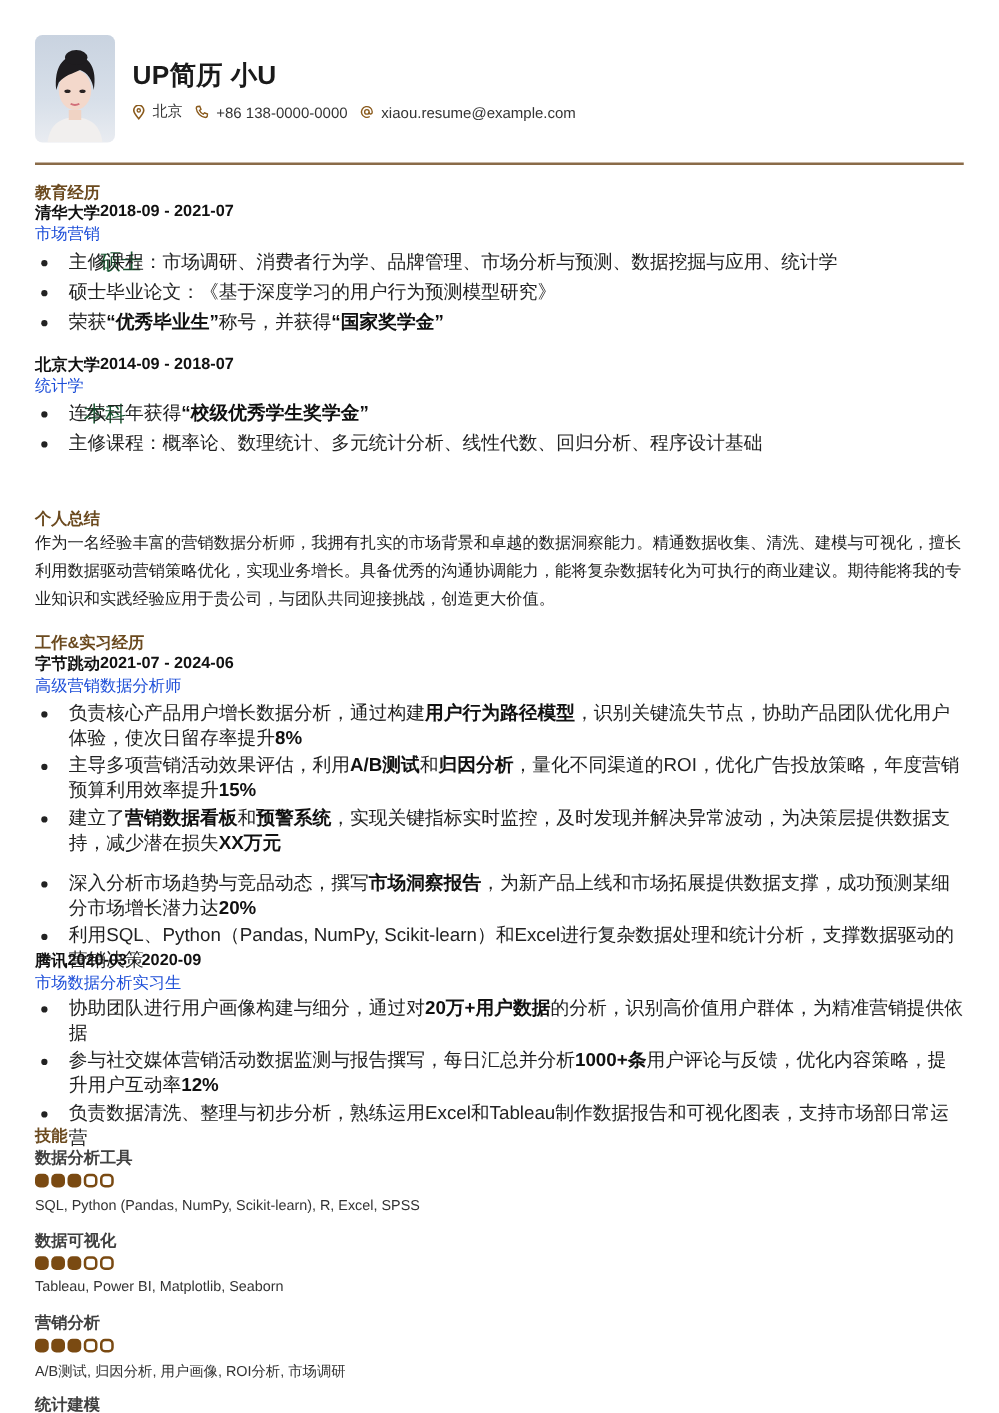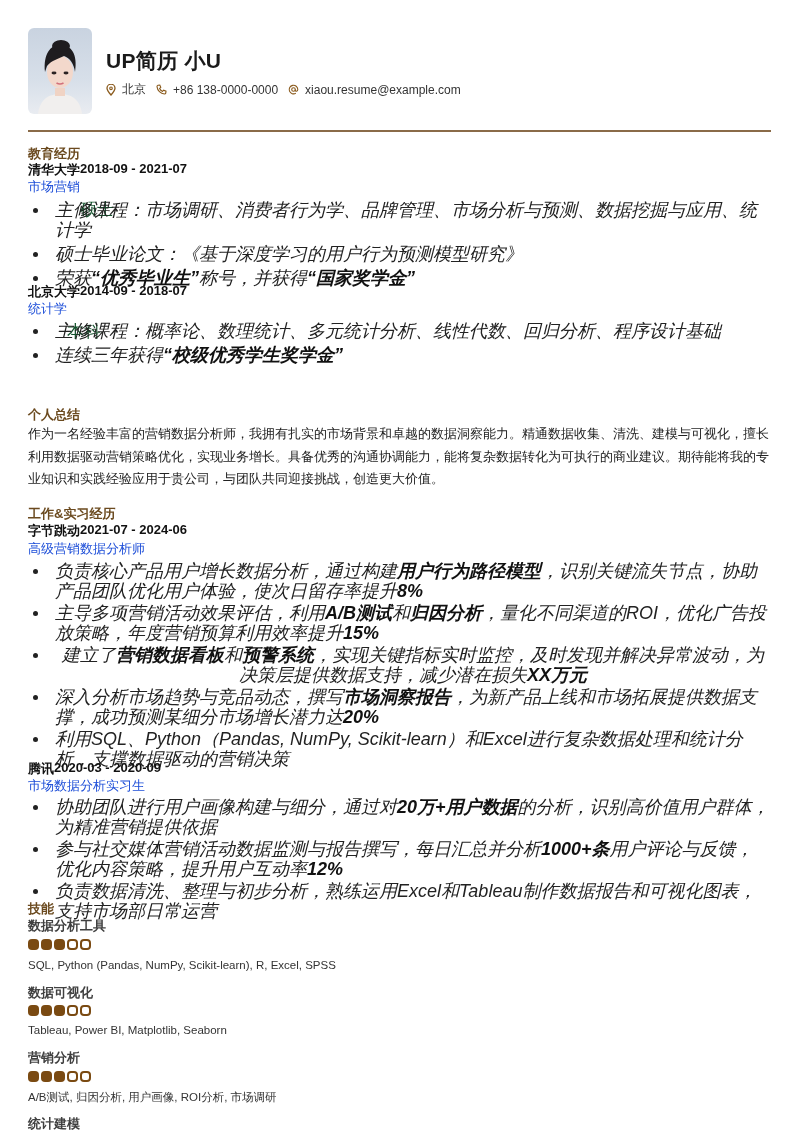--- a/index.html
+++ b/index.html
@@ -15,21 +15,21 @@
   .contact .ci { display:flex; align-items:center; margin-right:10px; }
   .contact svg { margin-right:6px; }
   .rule { position:absolute; top:130px; left:0; width:743px; height:2px; background:#8a6b48; }
   .section-title { position:absolute; left:0; font-size:13px; font-weight:bold; color:#6b4a1f; }
   .row { position:absolute; left:0; width:743px; display:flex; justify-content:flex-start; }
   .entity { font-weight:bold; font-size:13px; color:#111; }
   .date { font-weight:bold; font-size:13px; color:#111; }
   .sub { font-size:13px; color:#1d4ed8; }
   .degree { font-size:17px; color:#14532d; text-align:right;margin-top:20px; }
   ul.bul { position:absolute; left:0; width:743px; list-style:none; }
-  ul.bul li { position:relative; padding-left:27px; font-size:18px; line-height:20px; color:#222;font-style:italic; }
+  ul.bul li { position:relative; padding-left:27px; font-size:15px; line-height:20px; color:#222; }
   ul.bul li::before { content:""; position:absolute; left:5px; top:8px; width:5px; height:5px; border-radius:50%; background:#222; }
   .para { position:absolute; left:0; width:743px; font-size:13px; line-height:22.5px; color:#222; }
   b { font-weight:bold; color:#111; }
   .skill-name { position:absolute; left:0; font-size:13px; font-weight:bold; color:#404040; }
   .dots { position:absolute; left:0; display:flex; }
   .dot { width:11px; height:11px; border-radius:4px; margin-right:2px; }
   .dot.on { background:#7a4a12; }
   .dot.off { border:2px solid #7a4a12; background:#fff; }
   .skill-kw { position:absolute; left:0; font-size:11.5px; color:#333; }
 </style>
@@ -98,39 +98,39 @@
 
   <div class="row" style="top:283px;">
     <span class="entity">北京大学</span>
     <span class="date">2014-09 - 2018-07</span>
   </div>
   <div class="row" style="top:300px;">
     <span class="sub">统计学</span>
     <span class="degree">本科</span>
   </div>
   <ul class="bul" style="top:321px;">
+      <li style="margin-bottom: 4px;"><span>连续三年获得</span><b>“校级优秀学生奖学金”</b></li>
       <li style="margin-bottom: 4px;"><span>主修课程：概率论、数理统计、多元统计分析、线性代数、回归分析、程序设计基础</span></li>
-      <li style="margin-bottom: 4px;"><span>连续三年获得</span><b>“校级优秀学生奖学金”</b></li>
     </ul>
 
   <div class="section-title" style="top:406px;">个人总结</div>
   <div class="para" style="top:423px;">作为一名经验丰富的营销数据分析师，我拥有扎实的市场背景和卓越的数据洞察能力。精通数据收集、清洗、建模与可视化，擅长利用数据驱动营销策略优化，实现业务增长。具备优秀的沟通协调能力，能将复杂数据转化为可执行的商业建议。期待能将我的专业知识和实践经验应用于贵公司，与团队共同迎接挑战，创造更大价值。</div>
 
   <div class="section-title" style="top:505px;">工作&amp;实习经历</div>
   <div class="row" style="top:522px;">
     <span class="entity">字节跳动</span>
     <span class="date">2021-07 - 2024-06</span>
   </div>
   <div class="row" style="top:540px;">
     <span class="sub">高级营销数据分析师</span>
   </div>
   <ul class="bul" style="top:561px;">
       <li style="margin-bottom: 2px;"><span>负责核心产品用户增长数据分析，通过构建</span><b>用户行为路径模型</b><span>，识别关键流失节点，协助产品团队优化用户体验，使次日留存率提升</span><b>8%</b></li>
       <li style="margin-bottom: 2px;"><span>主导多项营销活动效果评估，利用</span><b>A/B测试</b><span>和</span><b>归因分析</b><span>，量化不同渠道的ROI，优化广告投放策略，年度营销预算利用效率提升</span><b>15%</b></li>
-      <li style="margin-bottom: 2px; text-align: center;"><span>建立了</span><b>营销数据看板</b><span>和</span><b>预警系统</b><span>，实现关键指标实时监控，及时发现并解决异常波动，为决策层提供数据支持，减少潜在损失</span><b>XX万元</b></li>
+      <li style="margin-bottom: 12px;"><span>建立了</span><b>营销数据看板</b><span>和</span><b>预警系统</b><span>，实现关键指标实时监控，及时发现并解决异常波动，为决策层提供数据支持，减少潜在损失</span><b>XX万元</b></li>
       <li style="margin-bottom: 2px;"><span>深入分析市场趋势与竞品动态，撰写</span><b>市场洞察报告</b><span>，为新产品上线和市场拓展提供数据支撑，成功预测某细分市场增长潜力达</span><b>20%</b></li>
       <li style="margin-bottom: 2px;"><span>利用SQL、Python（Pandas, NumPy, Scikit-learn）和Excel进行复杂数据处理和统计分析，支撑数据驱动的营销决策</span></li>
     </ul>
 
   <div class="row" style="top:760px;">
     <span class="entity">腾讯</span>
     <span class="date">2020-03 - 2020-09</span>
   </div>
   <div class="row" style="top:777px;">
     <span class="sub">市场数据分析实习生</span>

